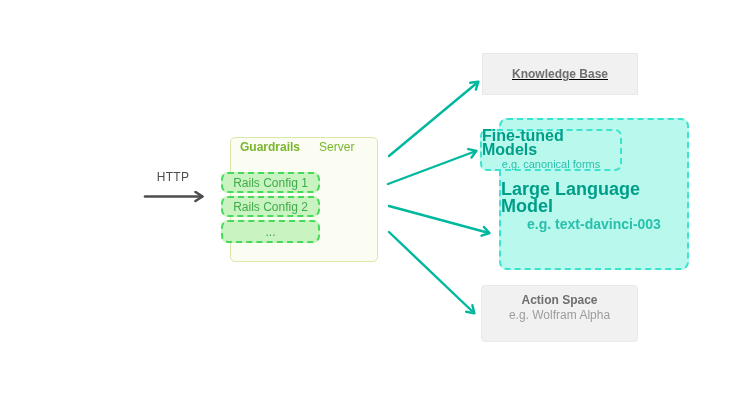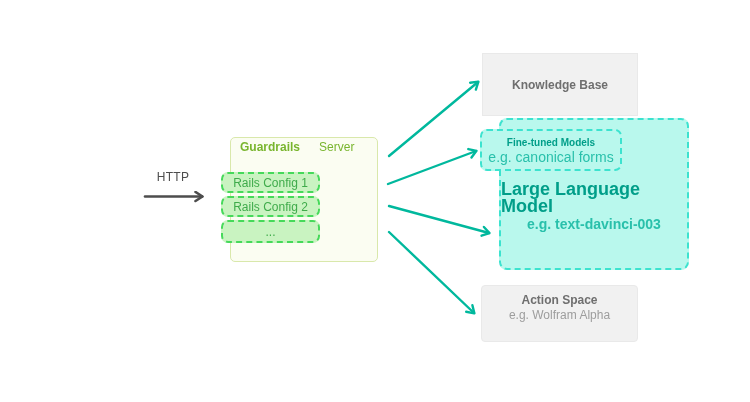--- a/index.html
+++ b/index.html
@@ -62,23 +62,24 @@
     border-radius: 7px;
     display: flex; align-items: center; justify-content: center;
     font-size: 12px; color: var(--config-text);
   }
   .config-1 { top: 172px; }
   .config-2 { top: 196px; }
   .config-3 { top: 220px; height: 23px; }
 
   
   .knowledge-base {
-    left: 482px; top: 53px; width: 156px; height: 63px;
+    left: 482px; top: 53px; width: 156px; height: 42px;
     background: var(--gray-fill); border: 1px solid var(--gray-border);
     border-radius: 0;
+    text-decoration: underline;
   }
   .knowledge-base .label { font-size: 12px; font-weight: 700; color: var(--gray-title); }
 
   .action-space {
     left: 481px; top: 285px; width: 157px; height: 57px;
     background: var(--gray-fill); border: 1px solid var(--gray-border);
     border-radius: 4px;
     padding-bottom: 11px;
   }
   .action-space .title { font-size: 12px; font-weight: 700; color: var(--gray-title); line-height: 15px; }
@@ -94,22 +95,22 @@
   }
   .llm .title { font-size: 18px; font-weight: 700; color: var(--teal-title); line-height: 17px; }
   .llm .subtitle { font-size: 14px; font-weight: 700; color: var(--teal-sub); line-height: 17px; margin-top: 1px; }
 
   .fine-tuned {
     left: 480px; top: 129px; width: 142px; height: 42px;
     background: var(--teal-fill); border: 2px dashed var(--teal-dash);
     border-radius: 7px;
     z-index: 2;
   }
-  .fine-tuned .title { font-size: 10px; font-weight: 700; color: var(--teal-title); line-height: 14px; }
-  .fine-tuned .subtitle { font-size: 14px; font-weight: 400; color: var(--teal-sub); line-height: 14px; }
+  .fine-tuned .title { font-size: 16px; font-weight: 700; color: var(--teal-title); line-height: 14px; }
+  .fine-tuned .subtitle { font-size: 11px; font-weight: 400; color: var(--teal-sub); line-height: 14px; }
 </style>
 </head>
 <body>
 
 <div class="canvas">
 
   <svg class="arrows-layer" viewBox="0 0 750 402" xmlns="http://www.w3.org/2000/svg">
     <defs>
       <marker id="head-teal" viewBox="0 0 12 12" refX="9" refY="6" markerWidth="12" markerHeight="12" orient="auto" markerUnits="userSpaceOnUse">
         <path d="M2.5,1.5 L9.5,6 L2.5,10.5" fill="none" stroke-width="2.4" stroke-linecap="round" stroke-linejoin="round"></path>

